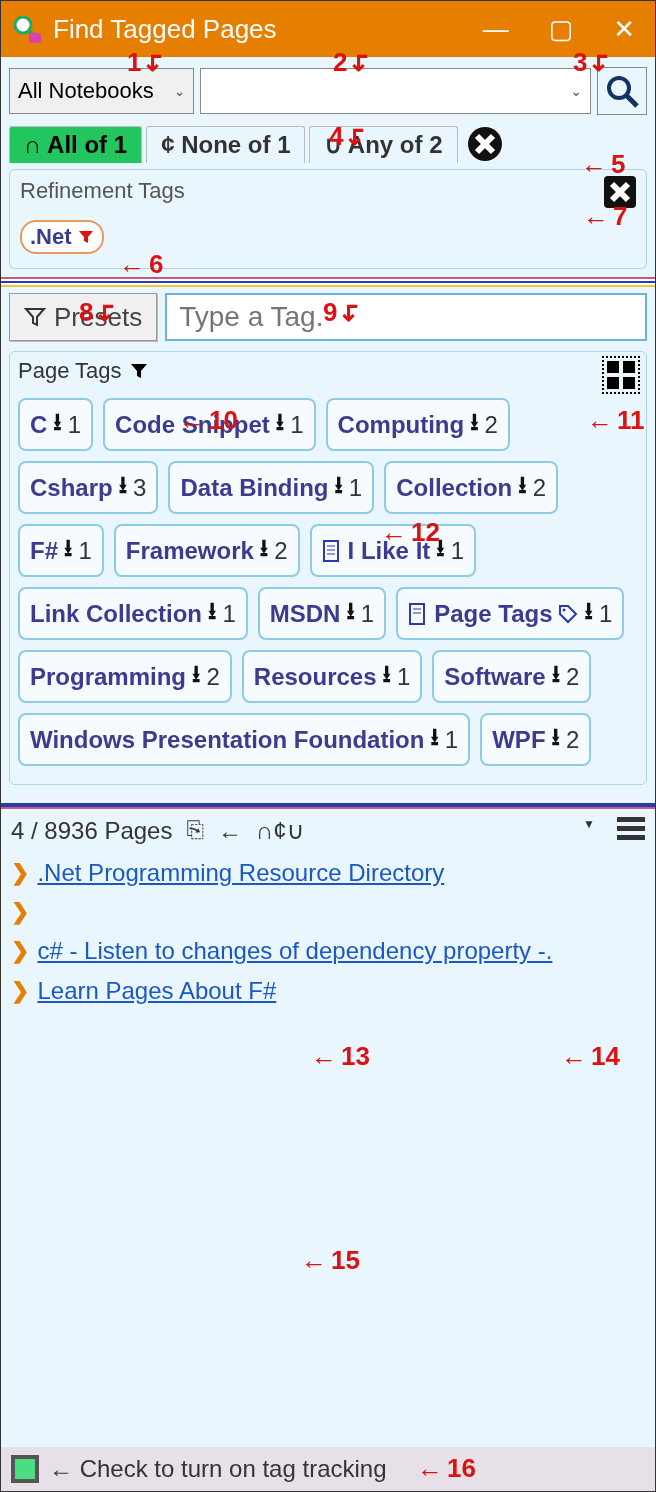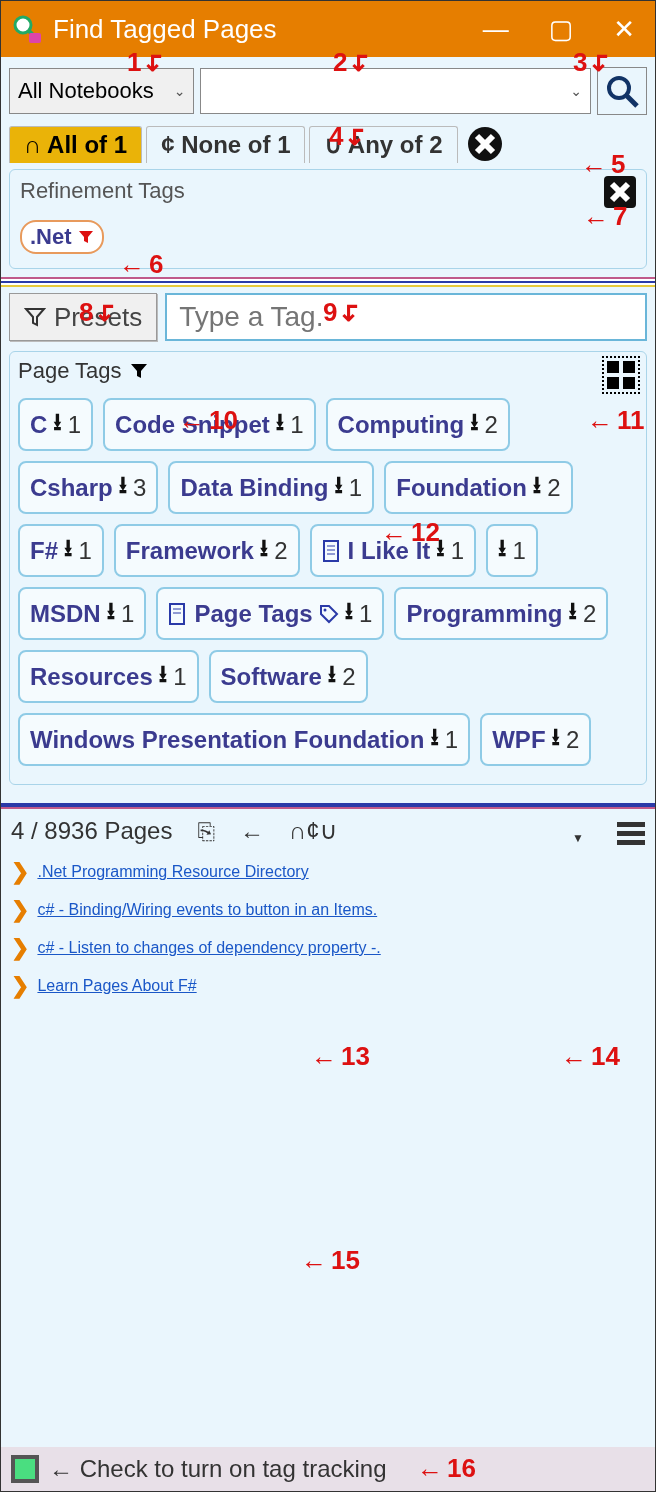--- a/index.html
+++ b/index.html
@@ -12,21 +12,21 @@
 
 .toolbar { display: flex; align-items: center; gap: 6px; padding: 10px 8px 6px 8px; background:#eaf6fd;}
 .scope-select { height: 46px; background: #f0f0f0; border: 1px solid #888; font-size: 22px; padding: 0 8px; display:flex; align-items:center; gap:20px; cursor:pointer;}
 .scope-select .chev { font-size:14px; color:#555;}
 .search-combo { flex: 1; height: 46px; border: 1px solid #888; background: #fff; display:flex; align-items:center; padding:0 8px;}
 .search-combo .chev { margin-left:auto; font-size:14px; color:#555;}
 .search-btn { width: 50px; height: 48px; border: 1px solid #888; background: #eaf6fd; display:flex; align-items:center; justify-content:center; cursor:pointer;}
 
 .tabs-row { display:flex; align-items:center; gap:4px; padding: 4px 8px 6px 8px;}
 .tab { border:1px solid #bbb; border-bottom:none; padding:4px 14px; font-size:24px; font-weight:700; color:#333; background:#eaf6fd; border-radius:3px 3px 0 0; cursor:pointer;}
-.tab.active { background:#eab308; color:#000;}
+.tab.active { background:#22c55e; color:#000;}
 .clear-x { margin-left: 4px; display:flex;}
 
 .refinement { margin: 0 8px; border:1px solid #a9d4e9; border-radius:6px; padding:8px 10px 14px 10px; background:#eaf6fd; position:relative; }
 .refinement .legend { font-size:22px; color:#555; margin-bottom:16px;}
 .refinement .clear { position:absolute; right:8px; top:4px;}
 .ref-tag { display:inline-flex; align-items:center; gap:6px; border:2px solid #e89a5c; border-radius:16px; padding:2px 8px; font-size:22px; color:#3b3b8f; font-weight:700; background:#fff;}
 
 .divider-multi { height:10px; margin:8px 0 6px 0; background: linear-gradient(to bottom, #c05a8a 0 2px, #fff 2px 4px, #2a3aa8 4px 6px, #fff 6px 8px, #e7c93b 8px 10px);}
 
 .preset-row { display:flex; align-items:stretch; gap:8px; padding:0 8px;}
@@ -37,30 +37,30 @@
 .pagetags-section .legend { font-size:22px; color:#333; display:flex; align-items:center; gap:8px;}
 .grid-icon { position:absolute; right:6px; top:4px; border:2px dotted #000; padding:3px; display:grid; grid-template-columns: repeat(2,12px); grid-template-rows:repeat(2,12px); gap:4px;}
 .grid-icon div { background:#000;}
 .tag-flow { display:flex; flex-wrap:wrap; gap:10px 10px; margin-top:14px;}
 .tag-chip { display:flex; align-items:center; gap:6px; border:2px solid #8fcbe6; border-radius:8px; padding:4px 10px; font-size:24px; font-weight:700; color:#3b3b8f; background:#f5fbfe; cursor:pointer;}
 .tag-chip .cnt { color:#333; font-weight:400;}
 .dl-icon { font-weight:900; color:#111;}
 
 .divider-thin { height:4px; background:#2a3aa8; margin:18px 0 6px 0; box-shadow:0 2px 0 #c05a8a;}
 
-.result-header { display:flex; align-items:flex-end; gap:25px; padding:4px 10px; font-size:24px; color:#333;}
+.result-header { display:flex; align-items:flex-start; gap:14px; padding:4px 10px; font-size:24px; color:#333;}
 .result-header .copy-icn{font-size:22px;}
 .result-header .menu-icn { margin-left:auto; display:flex; flex-direction:column; gap:4px; cursor:pointer;}
 .result-header .menu-icn span{display:block; width:28px; height:5px; background:#333;}
 .result-header .tri { margin-left:auto; margin-right:6px; font-size:12px;}
 
 .results { padding:4px 10px;}
 .result-item { display:flex; align-items:center; gap:8px; padding:6px 0;}
 .result-item .bullet { color:#e67e00; font-weight:900; font-size:22px;}
-.result-item a { color:#1a57c7; font-size:16px; text-decoration:underline;}
+.result-item a { color:#1a57c7; font-size:24px; text-decoration:underline;}
 
 .footer { position:absolute; bottom:0; left:0; right:0; background:#e8e0e8; padding:8px 10px; display:flex; align-items:center; gap:10px; font-size:24px; color:#333;text-align:right;}
 .footer .chk { width:28px; height:28px; border:4px solid #555; background:#4ade80;}
 
 .annotation { position:absolute; color:#d11; font-size:26px; font-weight:700; pointer-events:none; display:flex; align-items:center; gap:2px;}
 .arr-left::before { content:"←"; margin-right:2px;}
 .arr-down::after { content:"↴"; margin-left:2px; transform:scaleX(-1); display:inline-block;}
 
 svg { display:block; }
 </style>
@@ -173,21 +173,21 @@
         <span>Csharp</span>
         <span class="dl-icon">⭳</span>
         <span class="cnt">3</span>
       </div>
       <div class="tag-chip">
         <span>Data Binding</span>
         <span class="dl-icon">⭳</span>
         <span class="cnt">1</span>
       </div>
       <div class="tag-chip">
-        <span>Foundation</span>
+        <span>Collection</span>
         <span class="dl-icon">⭳</span>
         <span class="cnt">2</span>
       </div>
       <div class="tag-chip">
         <span>F#</span>
         <span class="dl-icon">⭳</span>
         <span class="cnt">1</span>
       </div>
       <div class="tag-chip">
         <span>Framework</span>
@@ -199,20 +199,21 @@
           <rect x="2" y="1" width="14" height="20" fill="none" stroke="#2a3aa8" stroke-width="2"></rect>
           <line x1="5" y1="6" x2="13" y2="6" stroke="#2a3aa8"></line>
           <line x1="5" y1="10" x2="13" y2="10" stroke="#2a3aa8"></line>
           <line x1="5" y1="14" x2="13" y2="14" stroke="#2a3aa8"></line>
         </svg>
         <span>I Like It</span>
         <span class="dl-icon">⭳</span>
         <span class="cnt">1</span>
       </div>
       <div class="tag-chip">
+        <span>Link Collection</span>
         <span class="dl-icon">⭳</span>
         <span class="cnt">1</span>
       </div>
       <div class="tag-chip">
         <span>MSDN</span>
         <span class="dl-icon">⭳</span>
         <span class="cnt">1</span>
       </div>
       <div class="tag-chip">
         <svg width="20" height="22" viewBox="0 0 20 22">
@@ -271,21 +272,20 @@
     </div>
 </div>
 
 <div class="results" id="results-list">
     <div class="result-item">
       <span class="bullet">❯</span>
       <a href="#">.Net Programming Resource Directory</a>
     </div>
     <div class="result-item">
       <span class="bullet">❯</span>
-      <a href="#">c# - Binding/Wiring events to button in an Items.</a>
     </div>
     <div class="result-item">
       <span class="bullet">❯</span>
       <a href="#">c# - Listen to changes of dependency property -.</a>
     </div>
     <div class="result-item">
       <span class="bullet">❯</span>
       <a href="#">Learn Pages About F#</a>
     </div>
   </div>

